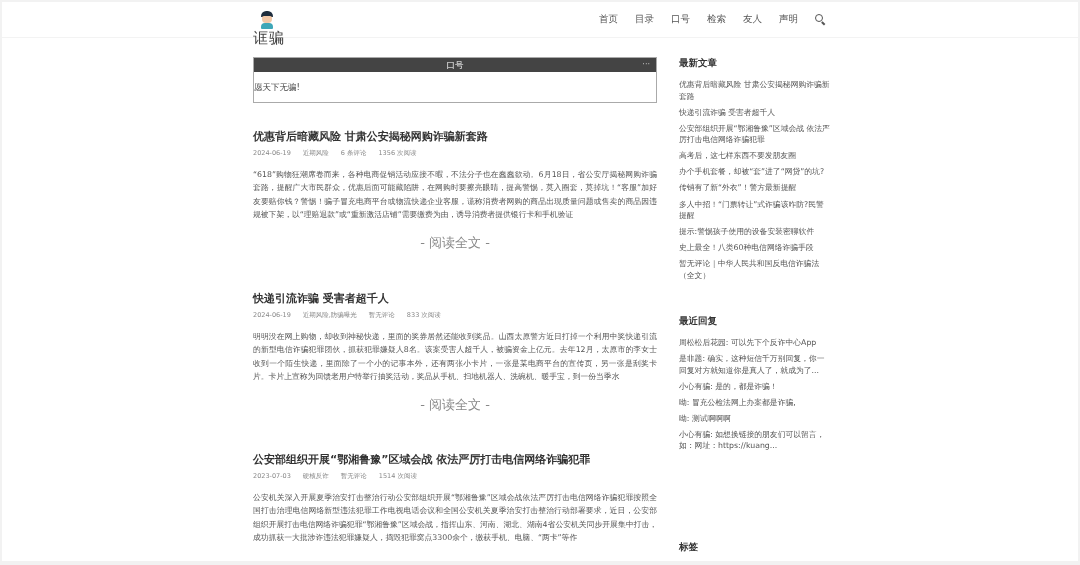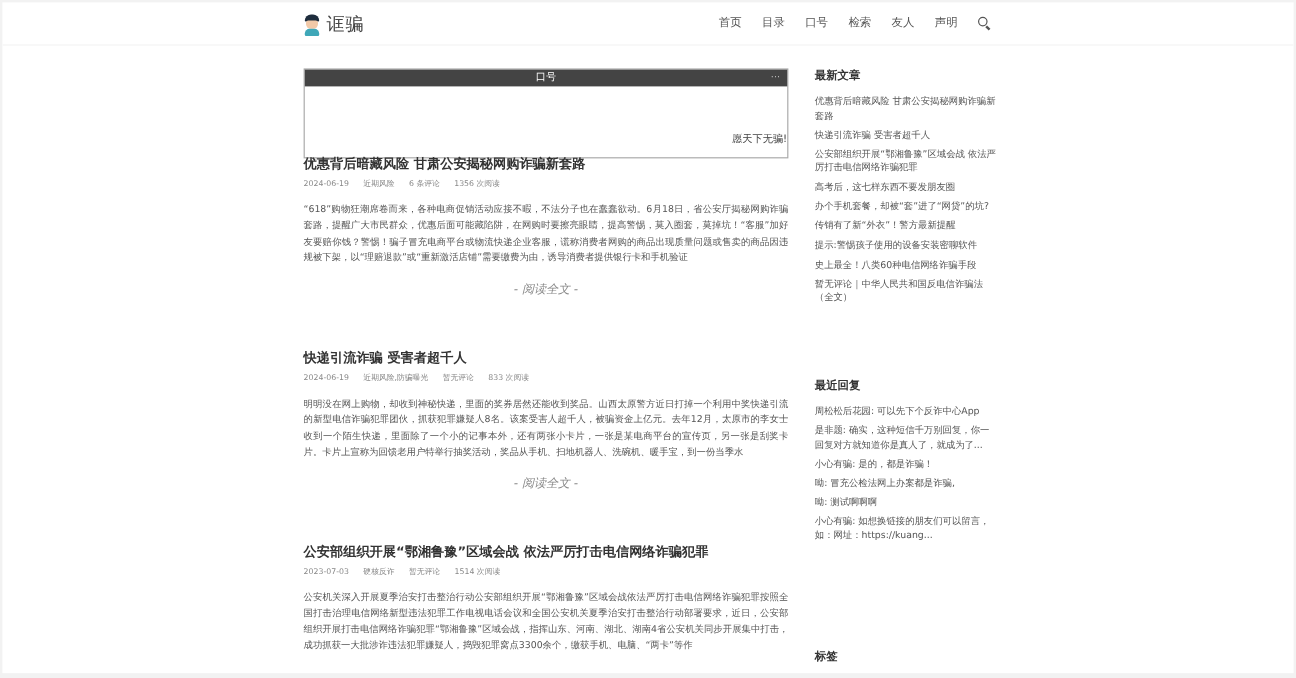--- a/index.html
+++ b/index.html
@@ -1,41 +1,41 @@
 <!DOCTYPE html>
 <html><head>
   <meta charset="utf-8">
   <style>
     * { box-sizing: border-box; margin: 0; padding: 0; }
     html, body { width: 1080px; height: 565px; overflow: hidden; background: #f2f2f2; }
     body { font-family: "DejaVu Sans", "Liberation Sans", sans-serif; color: #444; }
     .page { position: absolute; left: 2px; top: 2px; width: 1076px; height: 559px; background: #fff; overflow: hidden; }
     .header { height: 36px; border-bottom: 1px solid #f3f3f3; position: relative; }
-    .logo { position: absolute; left: 251px; top: 9px; display: flex; align-items: center; }
+    .logo { position: absolute; left: 251px; top: 9px; display: flex; align-items: center; flex-direction: column; }
     .logo-icon { width: 14px; height: 18px; position: relative; margin-right: 5px; }
     .logo-icon .cap { position: absolute; left: 1px; top: 0; width: 12px; height: 6px; background: #1e2d3d; border-radius: 6px 6px 1px 1px; }
     .logo-icon .face { position: absolute; left: 2px; top: 5px; width: 10px; height: 7px; background: #f2c9a8; border-radius: 2px 2px 4px 4px; }
     .logo-icon .body { position: absolute; left: 1px; top: 12px; width: 12px; height: 6px; background: #3fa7b8; border-radius: 4px 4px 1px 1px; }
     .logo-text { font-size: 15px; color: #444; letter-spacing: 1px; }
     .nav { position: absolute; right: 252px; top: 11px; display: flex; align-items: center; }
     .nav a { font-size: 9.5px; color: #555; text-decoration: none; margin-left: 17px; }
     .nav .search { margin-left: 17px; width: 11px; height: 11px; position: relative; }
     .nav .search .ring { position: absolute; left: 0; top: 0; width: 8px; height: 8px; border: 1.5px solid #555; border-radius: 50%; }
     .nav .search .handle { position: absolute; left: 7px; top: 7px; width: 4px; height: 1.5px; background: #555; transform: rotate(45deg); transform-origin: left center; }
 
     .main { position: absolute; left: 251px; top: 55px; width: 404px; }
     .slogan { border: 1px solid #aaa; }
     .slogan-head { height: 14px; background: #444; color: #fff; font-size: 8.5px; text-align: center; line-height: 14px; position: relative; }
     .slogan-head .more { position: absolute; right: 6px; top: 0; font-size: 8px; color: #bbb; }
-    .slogan-body { height: 30px; font-size: 8.5px; text-align: right; line-height: 30px; color: #444; margin-top: 29px; }
+    .slogan-body { height: 30px; font-size: 8.5px; text-align: left; line-height: 30px; color: #444; }
     .post-title { font-size: 11px; font-weight: bold; color: #333; line-height: 16px; }
     .post-meta { font-size: 6.5px; color: #888; margin-top: 4px; display: flex; }
     .post-meta span { margin-right: 12px; }
     .post-excerpt { font-size: 7.8px; color: #555; line-height: 13.4px; margin-top: 10px; text-align: justify; }
-    .read-more { font-size: 10px; color: #888; text-align: center; margin-top: 12px; font-style: italic; }
+    .read-more { font-size: 13px; color: #888; text-align: center; margin-top: 12px; }
 
     .p1 { position: absolute; top: 72px; left: 0; width: 404px; }
     .p2 { position: absolute; top: 234px; left: 0; width: 404px; }
     .p3 { position: absolute; top: 395px; left: 0; width: 404px; }
 
     .sidebar { position: absolute; left: 677px; top: 55px; width: 152px; }
     .widget-title { font-size: 9.5px; font-weight: bold; color: #333; margin-bottom: 9px; }
     .widget-list a { display: block; font-size: 7.8px; color: #555; line-height: 11.5px; margin-bottom: 4.6px; text-decoration: none; }
     .w2 { position: absolute; top: 258px; left: 0; width: 152px; }
     .w3 { position: absolute; top: 484px; left: 0; width: 152px; }
@@ -115,20 +115,21 @@
   <aside class="sidebar">
     <section>
       <div class="widget-title">最新文章</div>
       <div class="widget-list">
         <a>优惠背后暗藏风险 甘肃公安揭秘网购诈骗新套路</a>
         <a>快递引流诈骗 受害者超千人</a>
         <a>公安部组织开展“鄂湘鲁豫”区域会战 依法严厉打击电信网络诈骗犯罪</a>
         <a>高考后，这七样东西不要发朋友圈</a>
         <a>办个手机套餐，却被“套”进了“网贷”的坑?</a>
         <a>传销有了新“外衣”！警方最新提醒</a>
+        <a>多人中招！“门票转让”式诈骗该咋防?民警提醒</a>
         <a>提示:警惕孩子使用的设备安装密聊软件</a>
         <a>史上最全！八类60种电信网络诈骗手段</a>
         <a>暂无评论｜中华人民共和国反电信诈骗法（全文）</a>
       </div>
     </section>
 
     <section class="w2">
       <div class="widget-title">最近回复</div>
       <div class="widget-list">
         <a>周松松后花园: 可以先下个反诈中心App</a>

